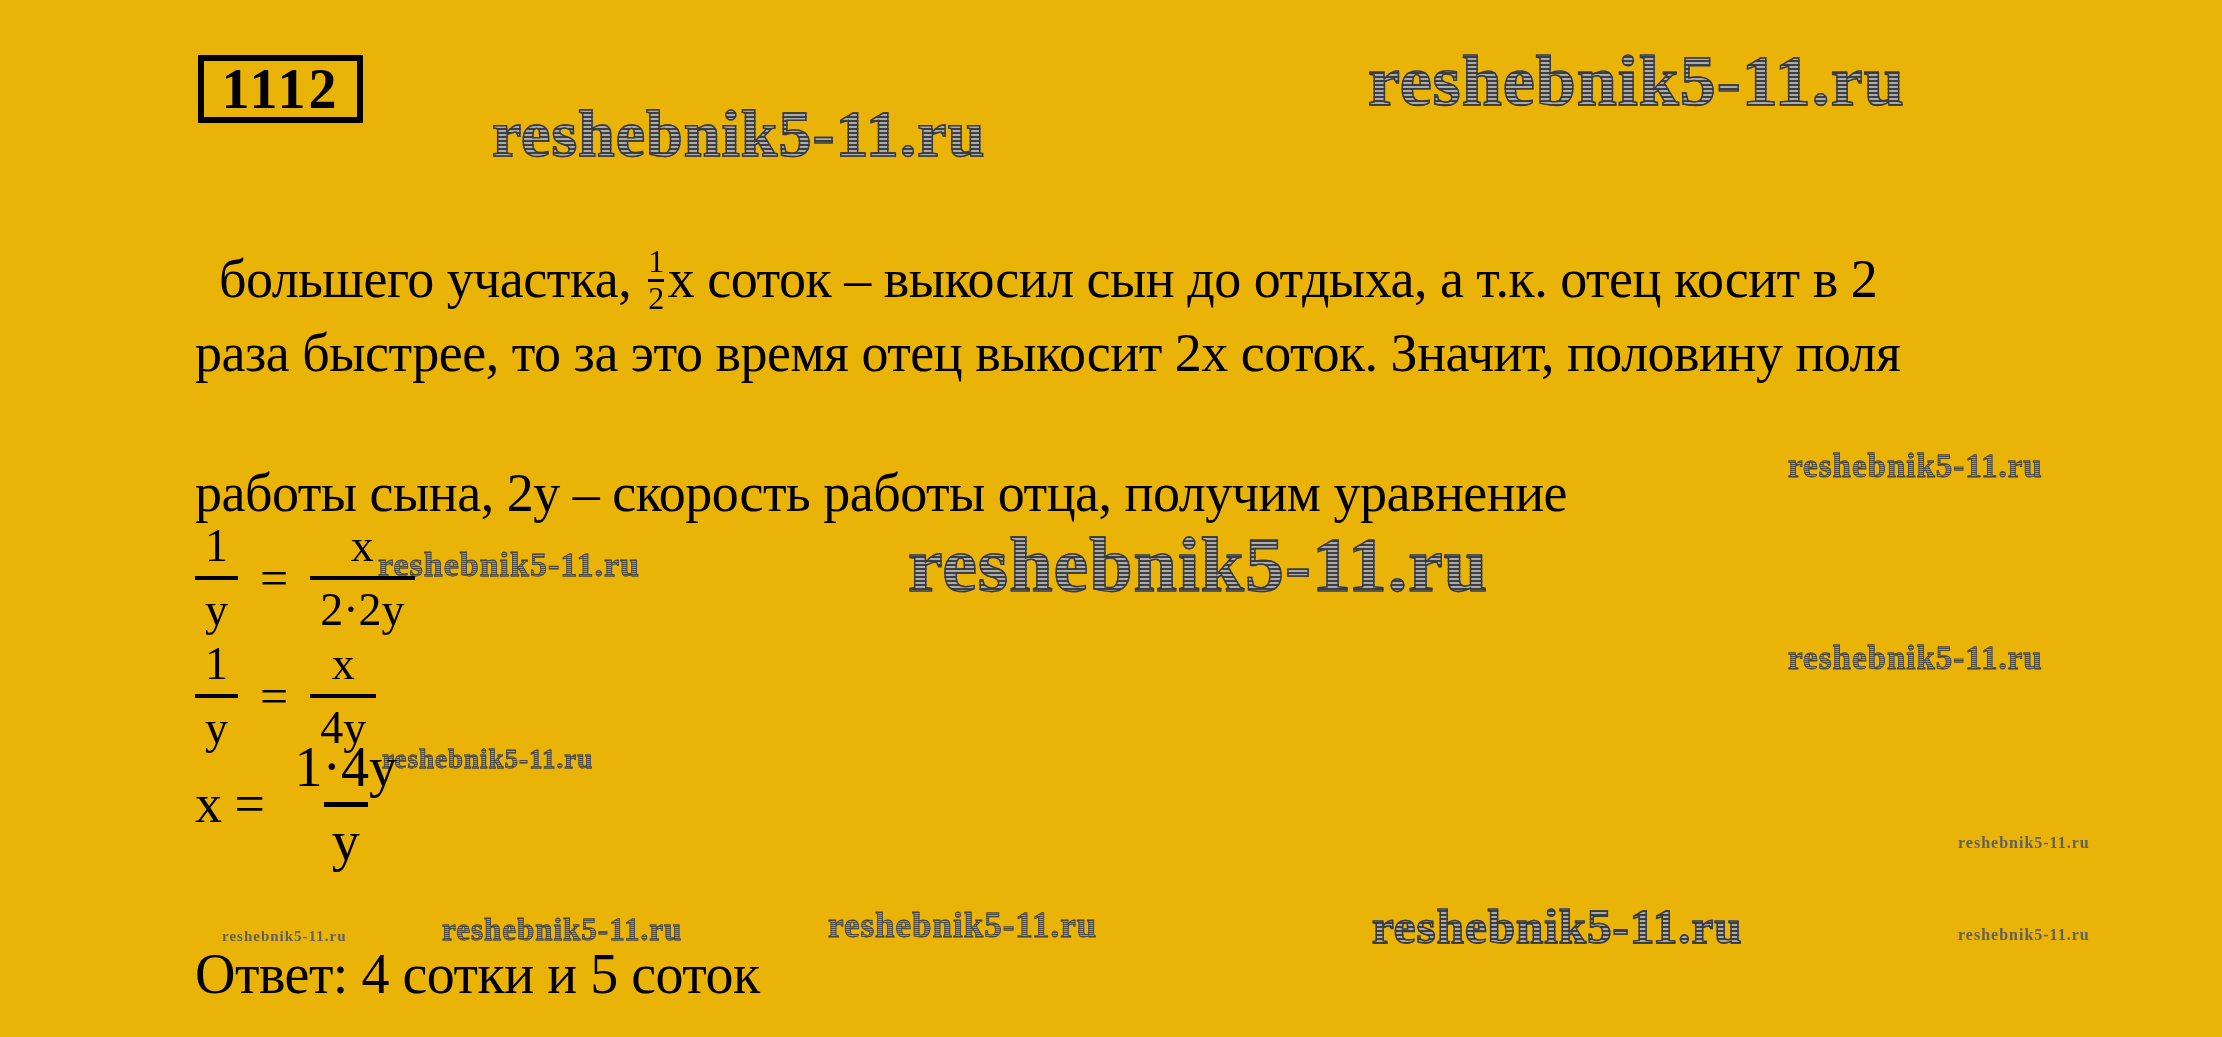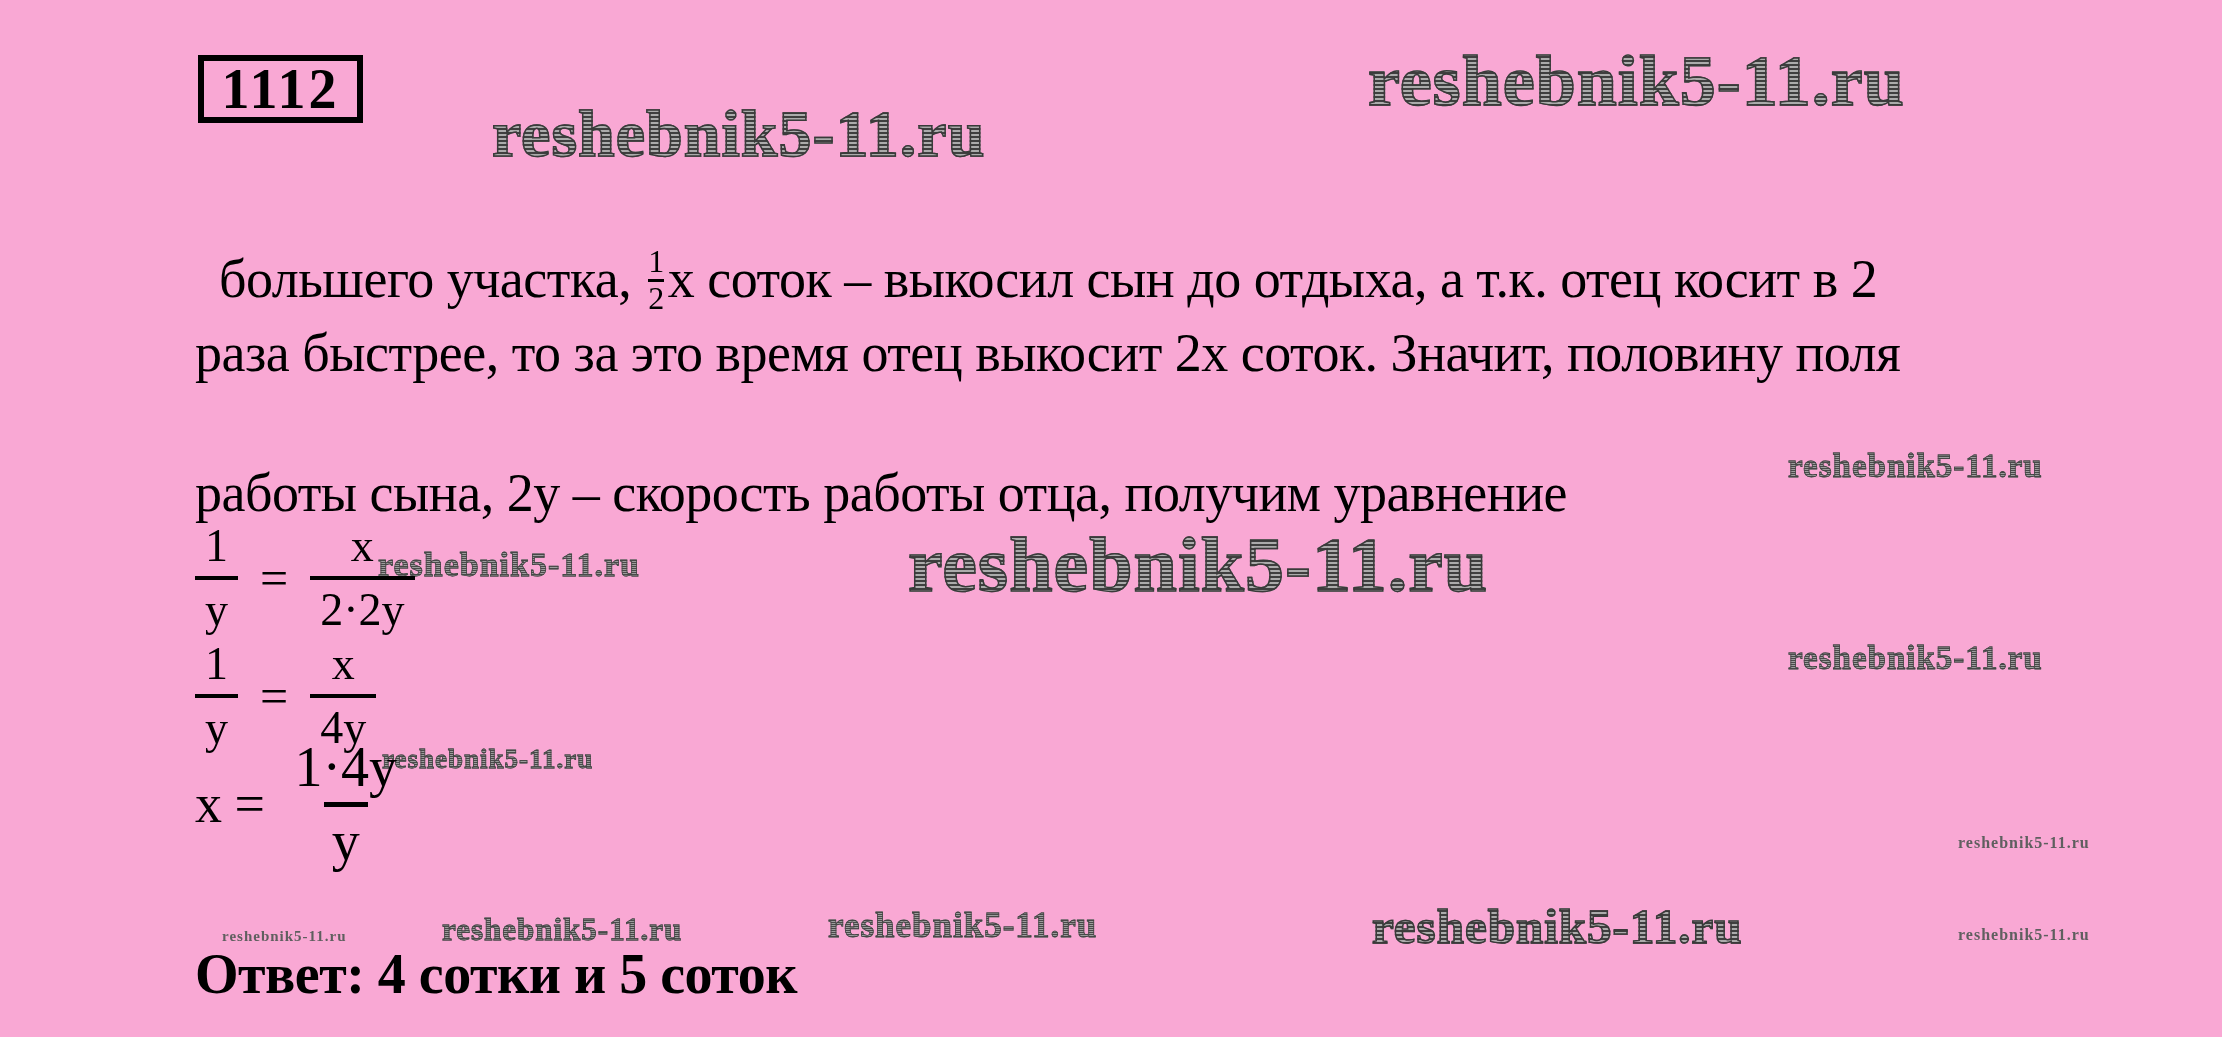--- a/index.html
+++ b/index.html
@@ -4,21 +4,21 @@
 <style>
   html, body {
     margin: 0;
     padding: 0;
     background: #ffffff;
   }
   #page {
     position: relative;
     width: 2222px;
     height: 1037px;
-    background: #f9a8d4;
+    background: #eab308;
     font-family: "Liberation Serif", serif;
     color: #000000;
     overflow: hidden;
   }
   .abs { position: absolute; }
 
   
   .num-box {
     left: 198px;
     top: 55px;
@@ -163,15 +163,15 @@
 
   <div class="abs eq-row" style="top:748px; height:112px;">
     <span class="eq-text">x =</span>
     <span class="frac frac-mid">
       <span class="fnum">1·4y</span>
       <span class="fden">y</span>
     </span>
   </div>
 
 
-  <div class="abs text-line" style="top:944px; font-size:56px;font-weight:bold;">Ответ: 4 сотки и 5 соток</div>
+  <div class="abs text-line" style="top:944px; font-size:56px;">Ответ: 4 сотки и 5 соток</div>
 
 </div>
 
 </body></html>

